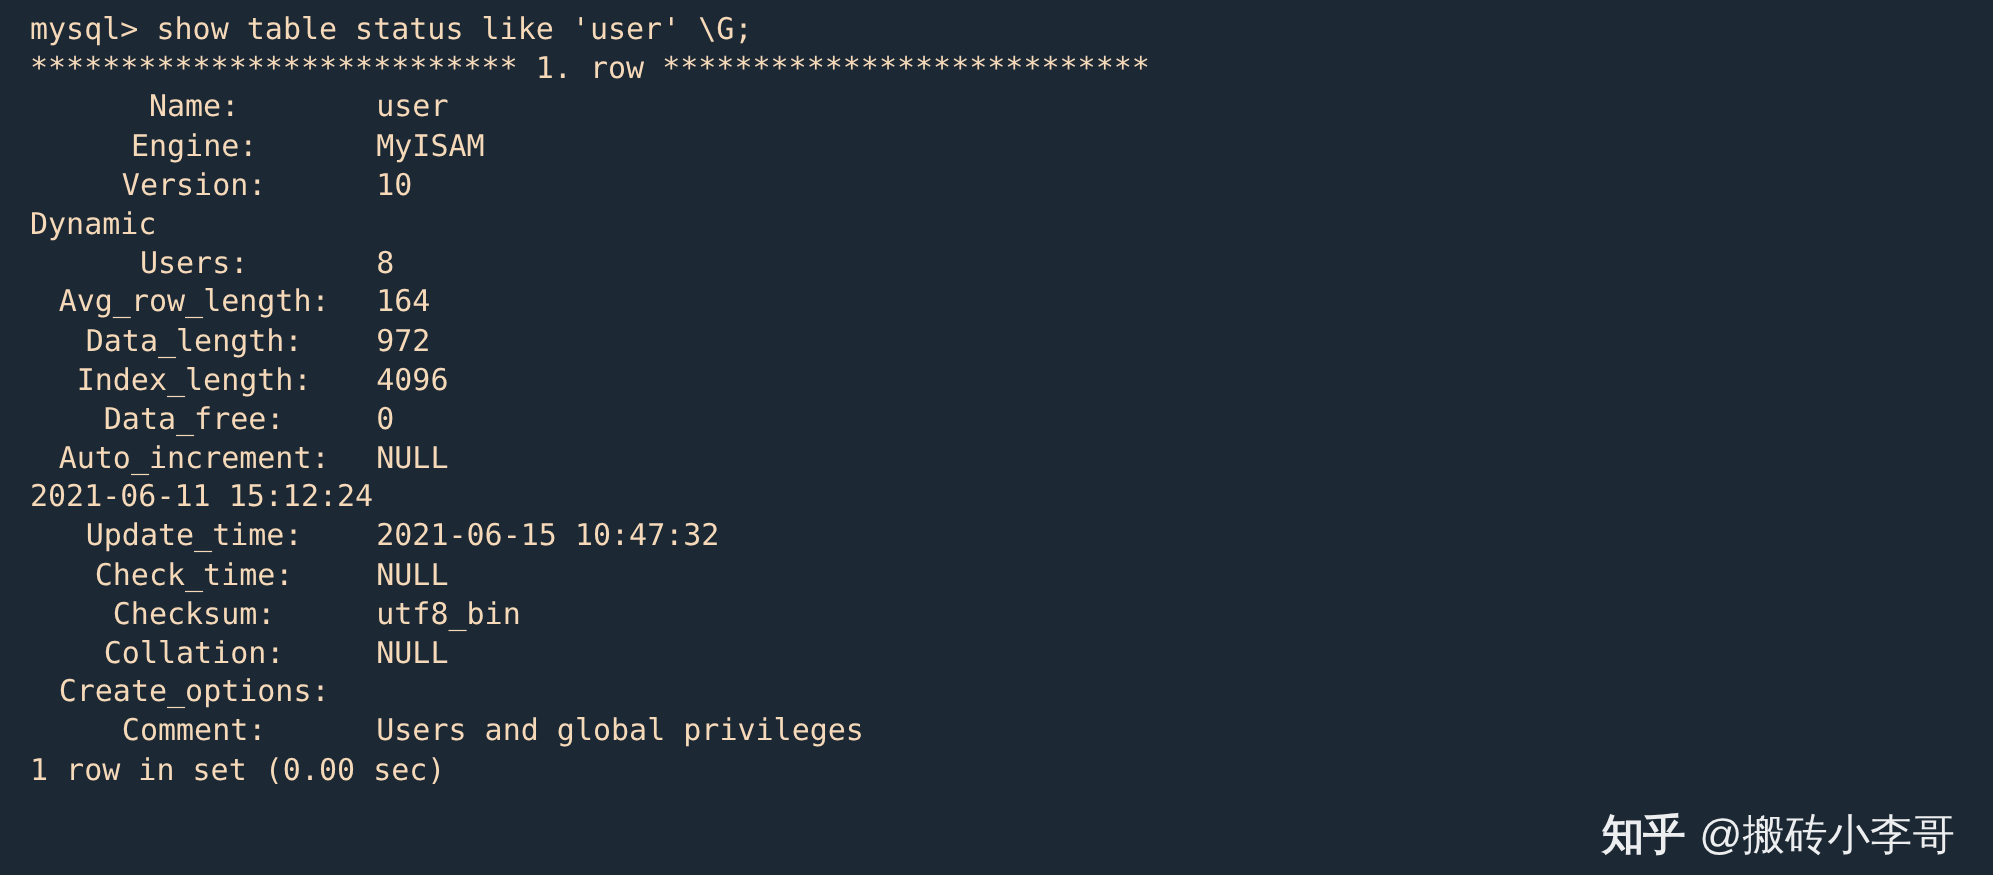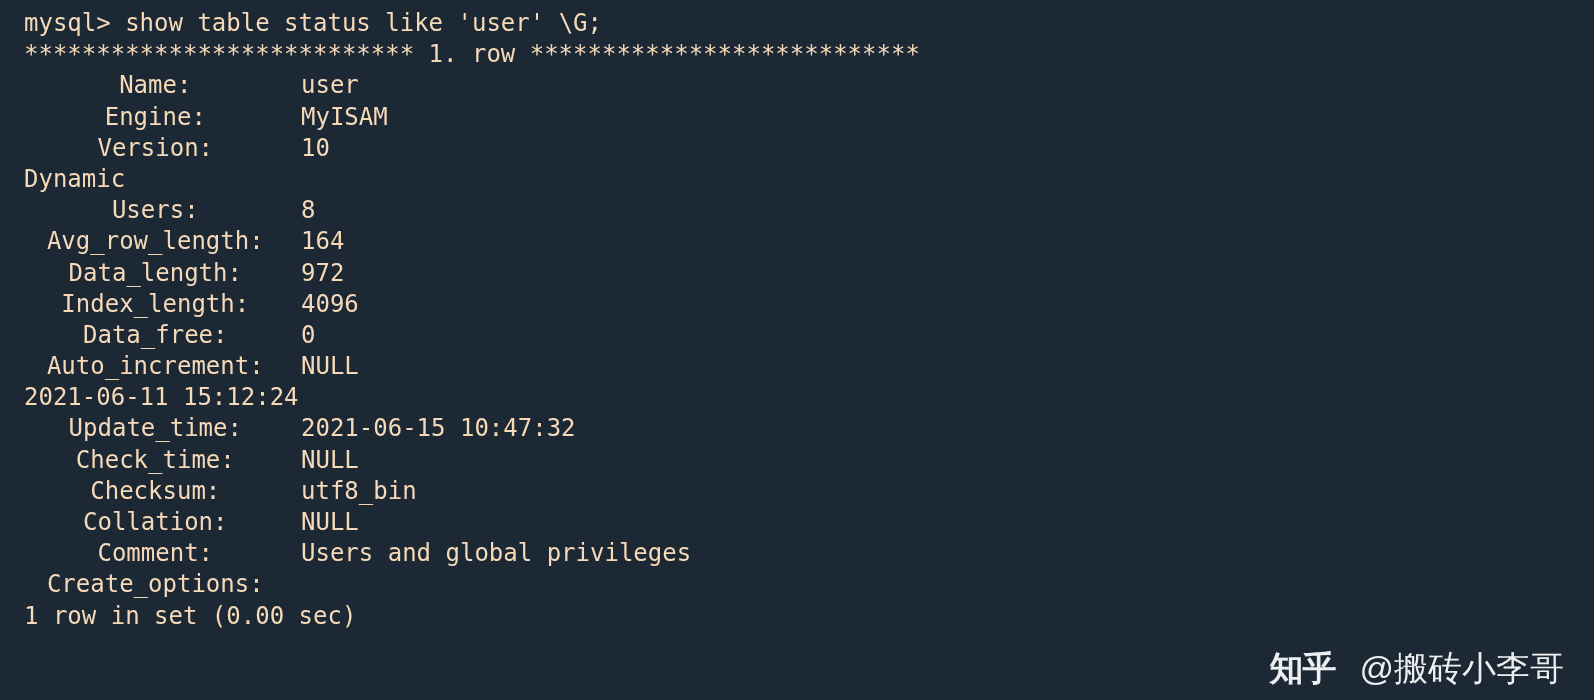--- a/index.html
+++ b/index.html
@@ -36,21 +36,21 @@
     .watermark {
       position: absolute;
       bottom: 10px;
       right: 30px;
       color: #ffffff;
       font-family: -apple-system, BlinkMacSystemFont, "Segoe UI", "PingFang SC", "Microsoft YaHei", sans-serif;
       font-size: 34px;
       font-weight: 400;
       display: flex;
       align-items: center;
-      gap: 24px;
+      gap: 12px;
       opacity: 0.92;
     }
     .watermark-logo {
       font-weight: 600;
       letter-spacing: -1px;
     }
   </style>
 </head>
 <body>
 
@@ -109,26 +109,26 @@
     </div>
     <div class="field-row">
       <span class="field-key">Checksum: </span>
       <span class="field-value">utf8_bin</span>
     </div>
     <div class="field-row">
       <span class="field-key">Collation: </span>
       <span class="field-value">NULL</span>
     </div>
     <div class="field-row">
+      <span class="field-key">Create_options: </span>
+      <span class="field-value"></span>
+    </div>
+    <div class="field-row">
       <span class="field-key">Comment: </span>
       <span class="field-value">Users and global privileges</span>
-    </div>
-    <div class="field-row">
-      <span class="field-key">Create_options: </span>
-      <span class="field-value"></span>
     </div>
   </div>
 <div class="terminal-line">1 row in set (0.00 sec)</div>
 
 <div class="watermark">
   <span class="watermark-logo">知乎</span>
   <span>@搬砖小李哥</span>
 </div>
 
 </body></html>

